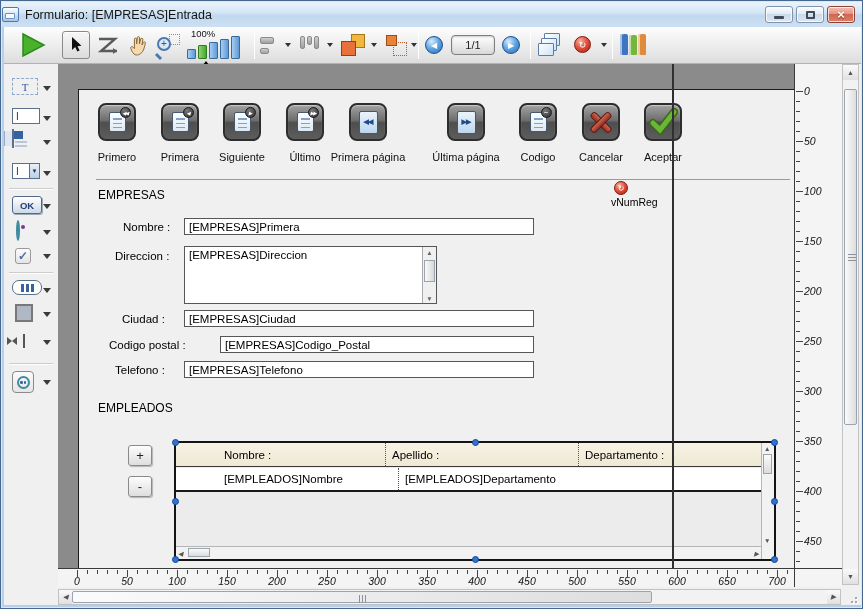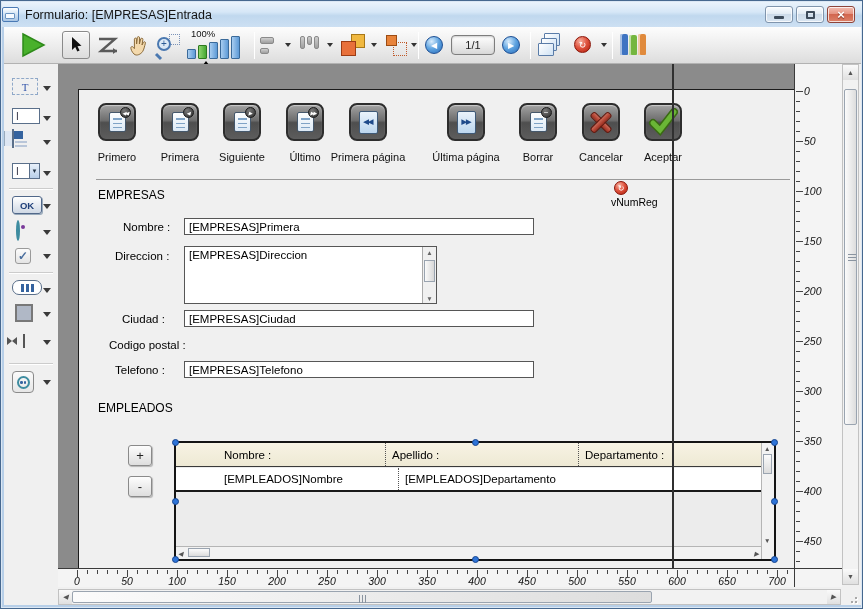--- a/index.html
+++ b/index.html
@@ -377,21 +377,21 @@
           <path d="M5 15 L12 22 L26 4" stroke="#3a6a14" stroke-width="8" fill="none" stroke-linecap="round"></path>
           <path d="M5 15 L12 22 L26 4" stroke="#6ab636" stroke-width="5" fill="none" stroke-linecap="round"></path>
         </svg>
       </div>
       <div class="navlbl" style="left:11px;">Primero</div>
       <div class="navlbl" style="left:74px;">Primera</div>
       <div class="navlbl" style="left:136px;">Siguiente</div>
       <div class="navlbl" style="left:199px;">Último</div>
       <div class="navlbl" style="left:262px;">Primera página</div>
       <div class="navlbl" style="left:360px;">Última página</div>
-      <div class="navlbl" style="left:432px;">Borrar</div>
+      <div class="navlbl" style="left:432px;">Codigo</div>
       <div class="navlbl" style="left:495px;">Cancelar</div>
       <div class="navlbl" style="left:557px;">Aceptar</div>
 
       <div class="hline"></div>
 
       <span class="sphere red" style="position:absolute;left:556px;top:117px;width:14px;height:14px;font-size:8px;">↻</span>
       <span class="varlabel" style="left:553px;top:132px;">vNumReg</span>
 
       <div class="section-title" style="left:40px;top:124px;">EMPRESAS</div>
 
@@ -409,20 +409,23 @@
           <i class="ar" style="bottom:0;">▼</i>
         </span>
       </div>
 
       <div class="flabel" style="left:64px;top:249px;">Ciudad :</div>
       <div class="finput" style="left:126px;top:246px;width:350px;">
           <span>[EMPRESAS]Ciudad</span>
         </div>
 
       <div class="flabel" style="left:51px;top:275px;">Codigo postal :</div>
+      <div class="finput" style="left:162px;top:272px;width:314px;">
+          <span>[EMPRESAS]Codigo_Postal</span>
+        </div>
 
       <div class="flabel" style="left:57px;top:300px;">Telefono :</div>
       <div class="finput" style="left:126px;top:297px;width:350px;">
           <span>[EMPRESAS]Telefono</span>
         </div>
 
       <div class="section-title" style="left:40px;top:337px;">EMPLEADOS</div>
 
       <div class="sqbtn" style="left:70px;top:381px;">
           <span>+</span>

